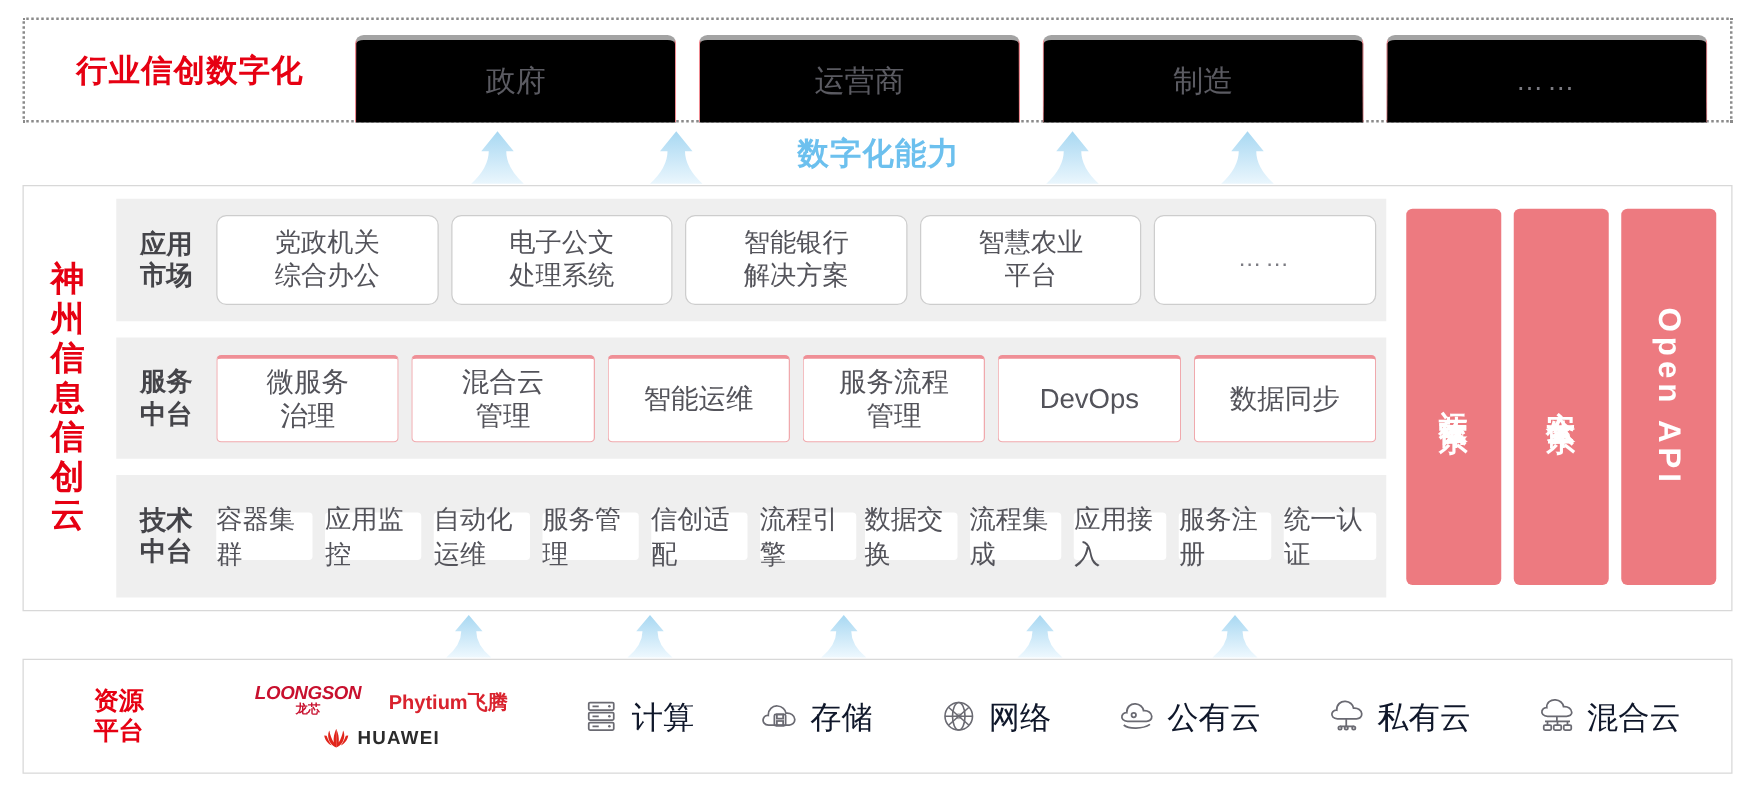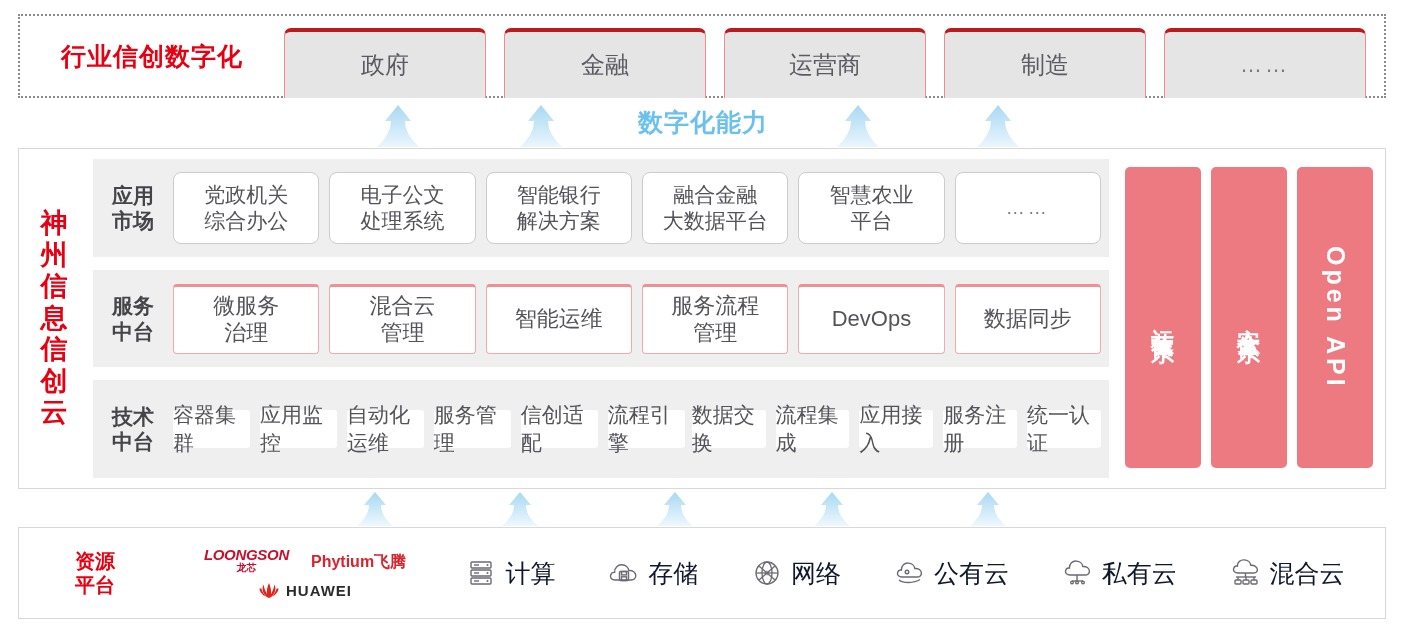--- a/index.html
+++ b/index.html
@@ -42,23 +42,23 @@
     display: flex;
     align-items: flex-start;
     height: 84px;
     padding-right: 18px;
     gap: 18px;
   }
   .tab-card {
     flex: 1 1 0;
     height: 70px;
     margin-top: 14px;
-    background: #e5e5e5;
+    background: #000000;
     border: 1.5px solid #ef8a91;
-    border-top: 4px solid #b91c1c;
+    border-top: 4px solid #a3a3a3;
     border-bottom: none;
     border-radius: 7px 7px 0 0;
     display: flex;
     align-items: center;
     justify-content: center;
     font-size: 24px;
     color: #5b5b62;
   }
   .tab-card.dots { color: #7b7b82; letter-spacing: 3px; font-size: 22px; }
 
@@ -293,21 +293,20 @@
 </style>
 </head>
 <body>
 
 <div class="page">
 
   <div class="industry-band">
     <div class="industry-title">行业信创数字化</div>
     <div class="industry-tabs">
       <div class="tab-card">政府</div>
-      <div class="tab-card">金融</div>
       <div class="tab-card">运营商</div>
       <div class="tab-card">制造</div>
       <div class="tab-card dots">……</div>
     </div>
   </div>
 
   <div class="gap-arrows-top">
     <div class="arrow" style="left:375px">
       <svg viewBox="0 0 46 44" xmlns="http://www.w3.org/2000/svg">
         <defs>
@@ -368,26 +367,20 @@
             <div class="app-card">
               <div>
                 <div>电子公文</div>
                 <div>处理系统</div>
               </div>
             </div>
             <div class="app-card">
               <div>
                 <div>智能银行</div>
                 <div>解决方案</div>
-              </div>
-            </div>
-            <div class="app-card">
-              <div>
-                <div>融合金融</div>
-                <div>大数据平台</div>
               </div>
             </div>
             <div class="app-card">
               <div>
                 <div>智慧农业</div>
                 <div>平台</div>
               </div>
             </div>
             <div class="app-card dots">……</div>
           </div>

